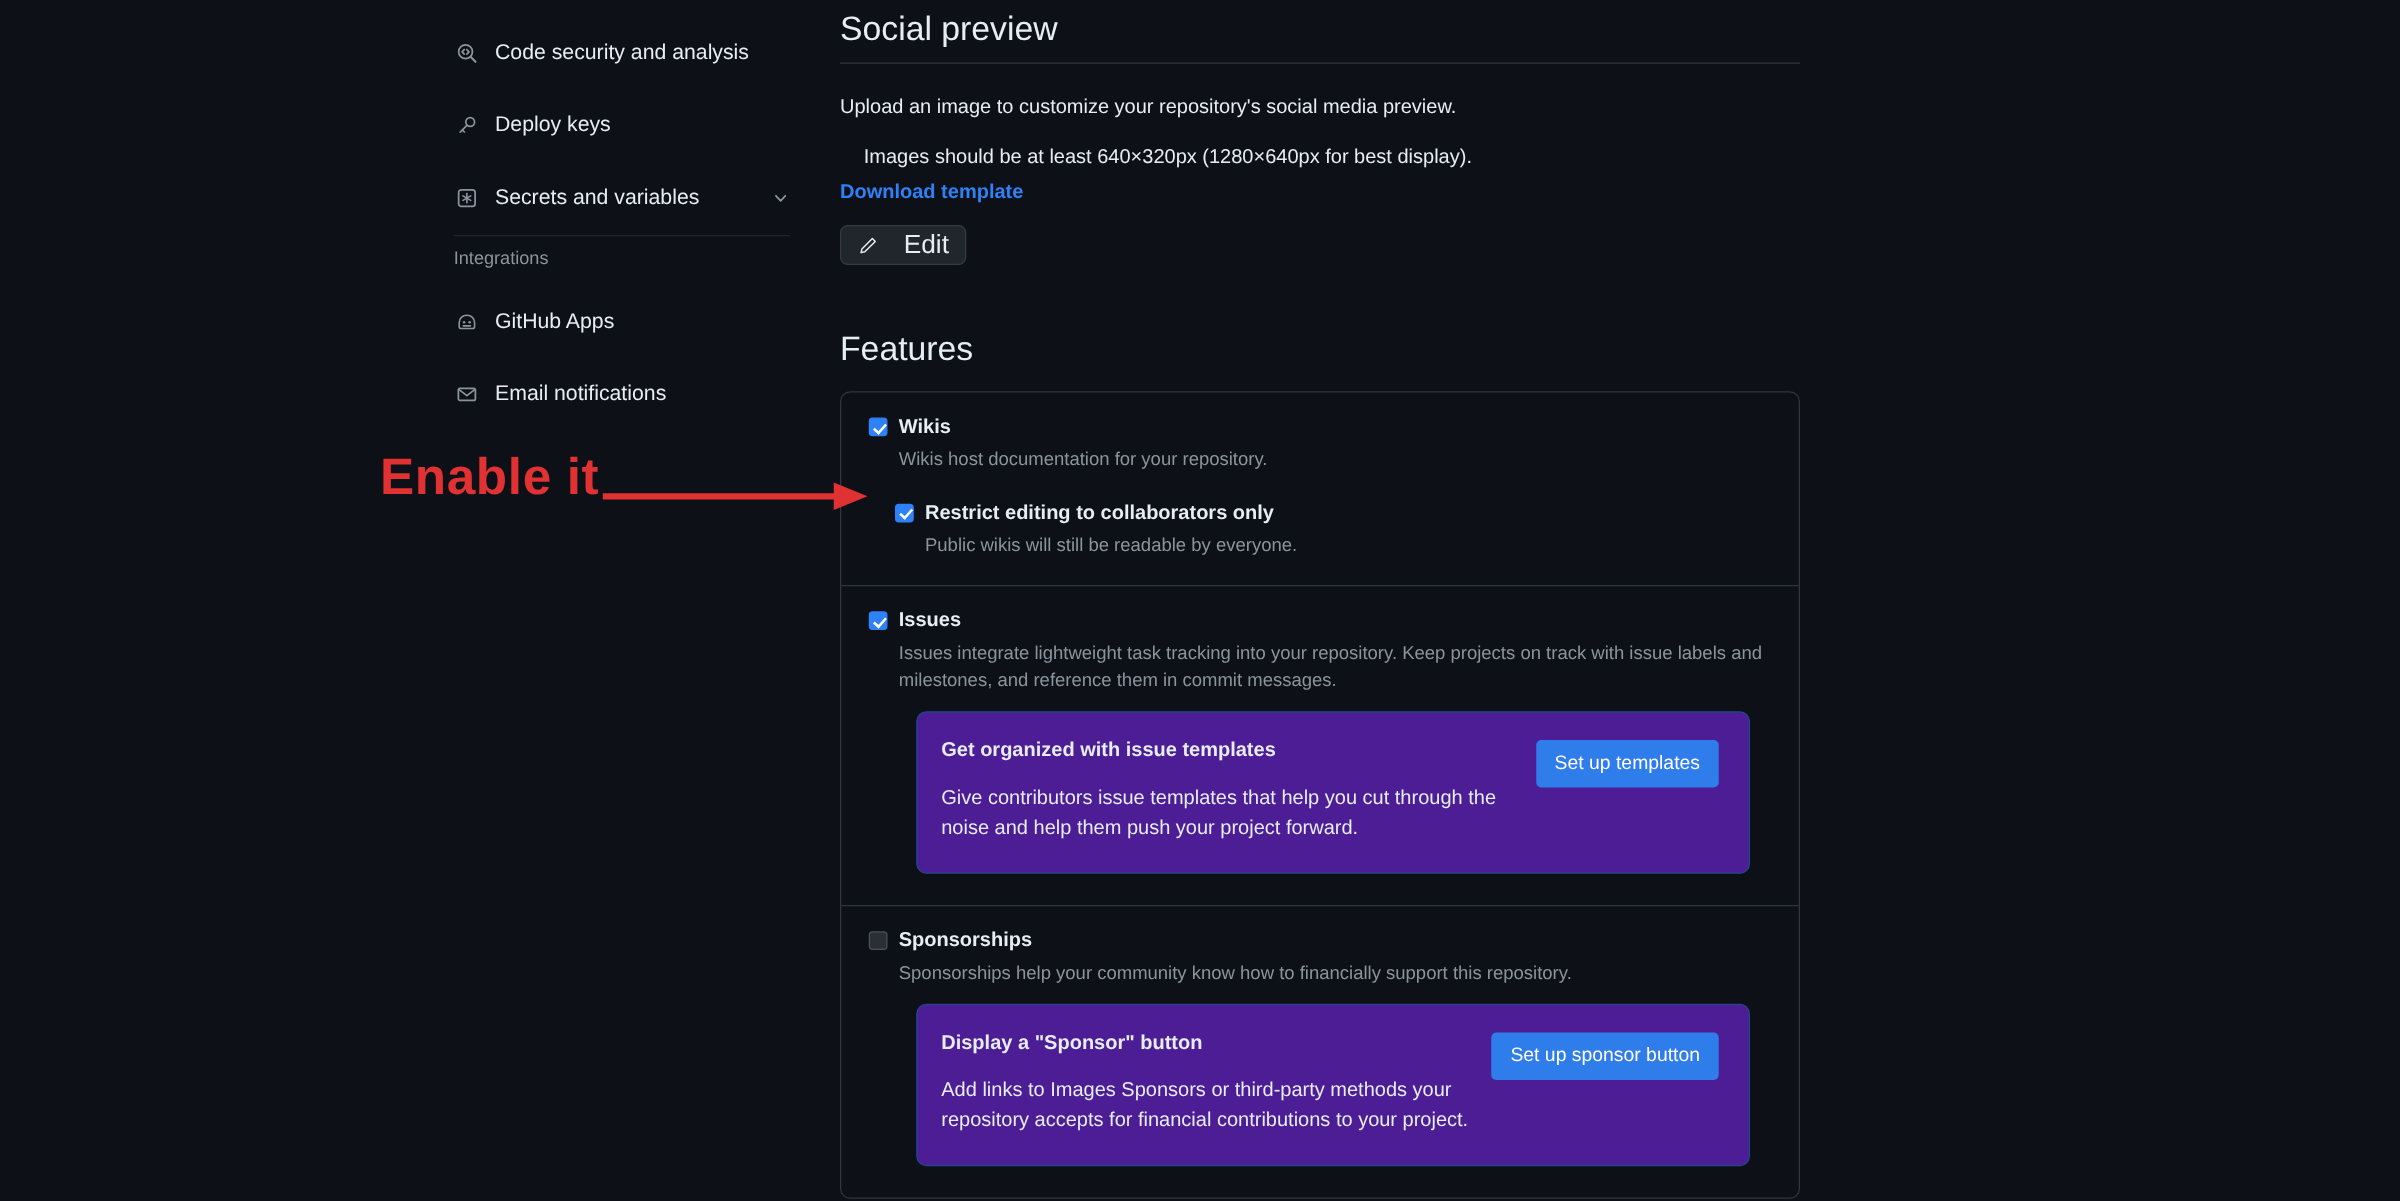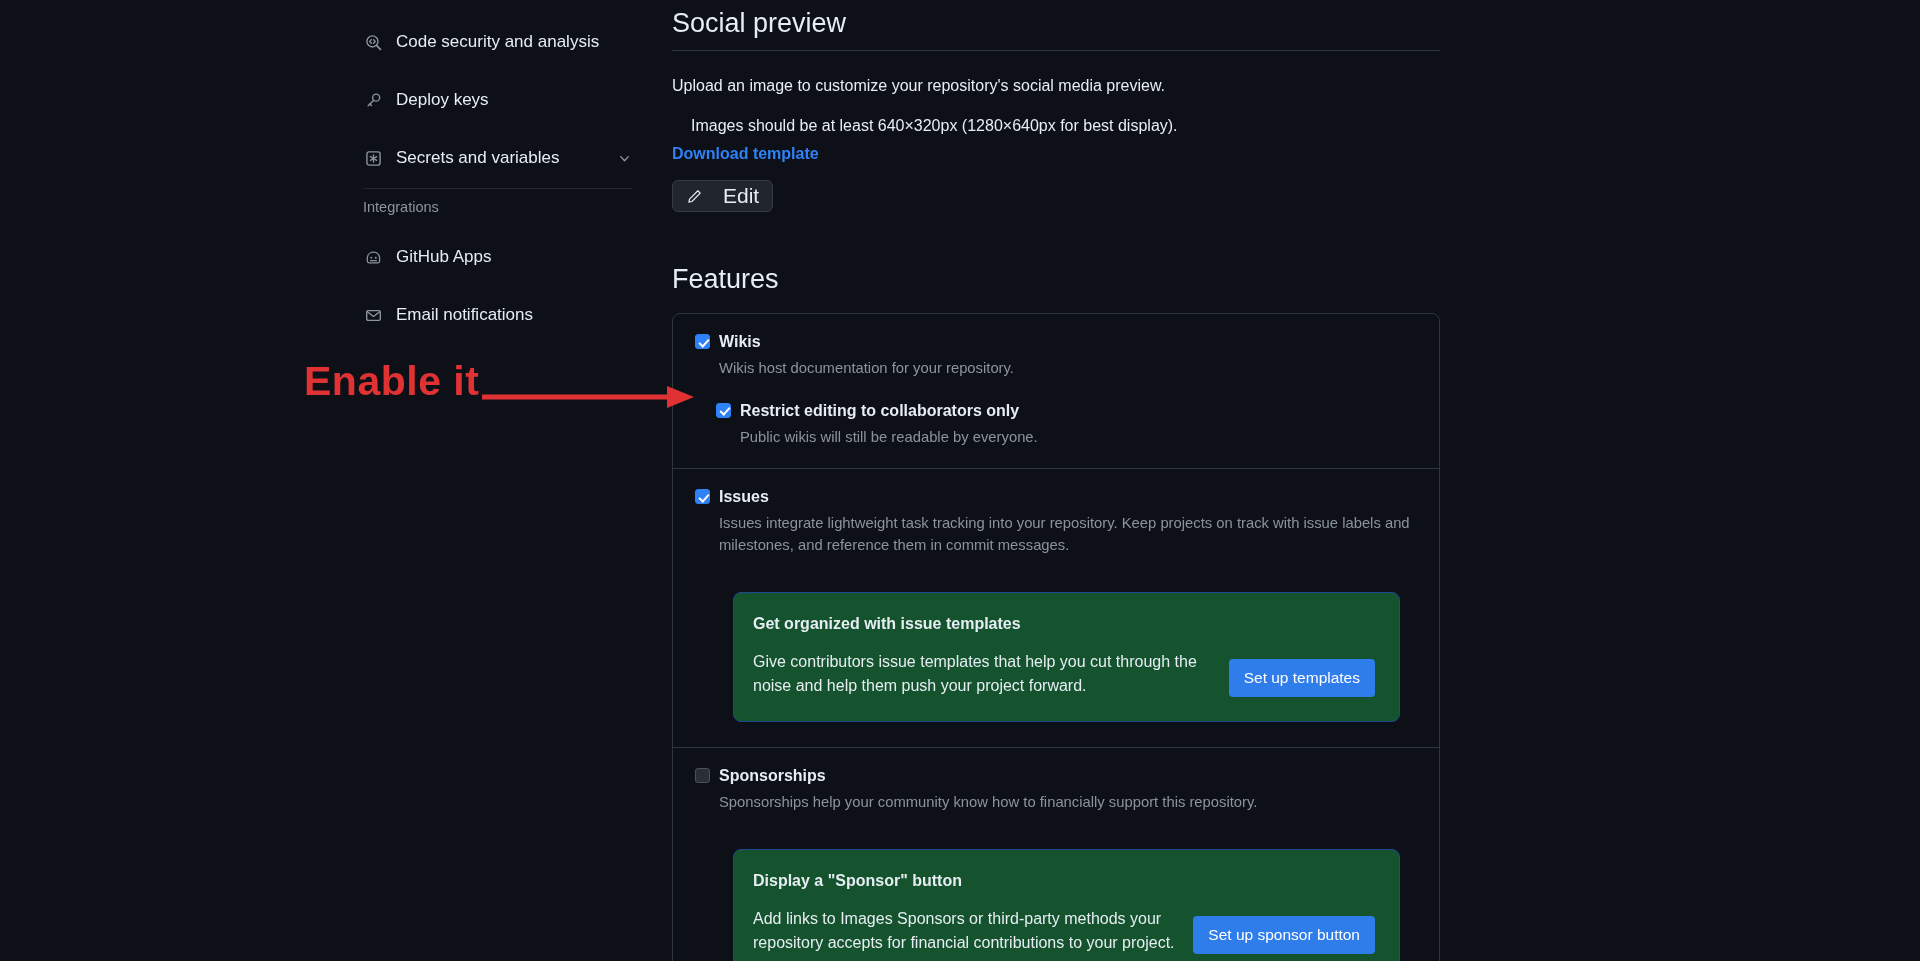--- a/index.html
+++ b/index.html
@@ -171,27 +171,27 @@
     color: #8b949e;
     margin-top: 7px;
     margin-left: 24px;
     line-height: 1.45;
   }
 
   .nested-row { margin-top: 21px; margin-left: 21px; }
 
   
   .callout {
-    margin: 36px 17px 5px 38px;
+    margin: 13px 17px 5px 38px;
     border: 1px solid #1f4a8f;
     border-radius: 8px;
-    background: #14532d;
+    background: #4c1d95;
     padding: 22px 24px 24px 19px;
     display: flex;
-    align-items: flex-end;
+    align-items: flex-start;
     gap: 16px;
   }
   .callout-text { flex: 1 1 auto; max-width: 530px; }
   .callout-h {
     font-size: 16px;
     font-weight: bold;
     color: #e6edf3;
   }
   .callout-p {
     font-size: 16px;

